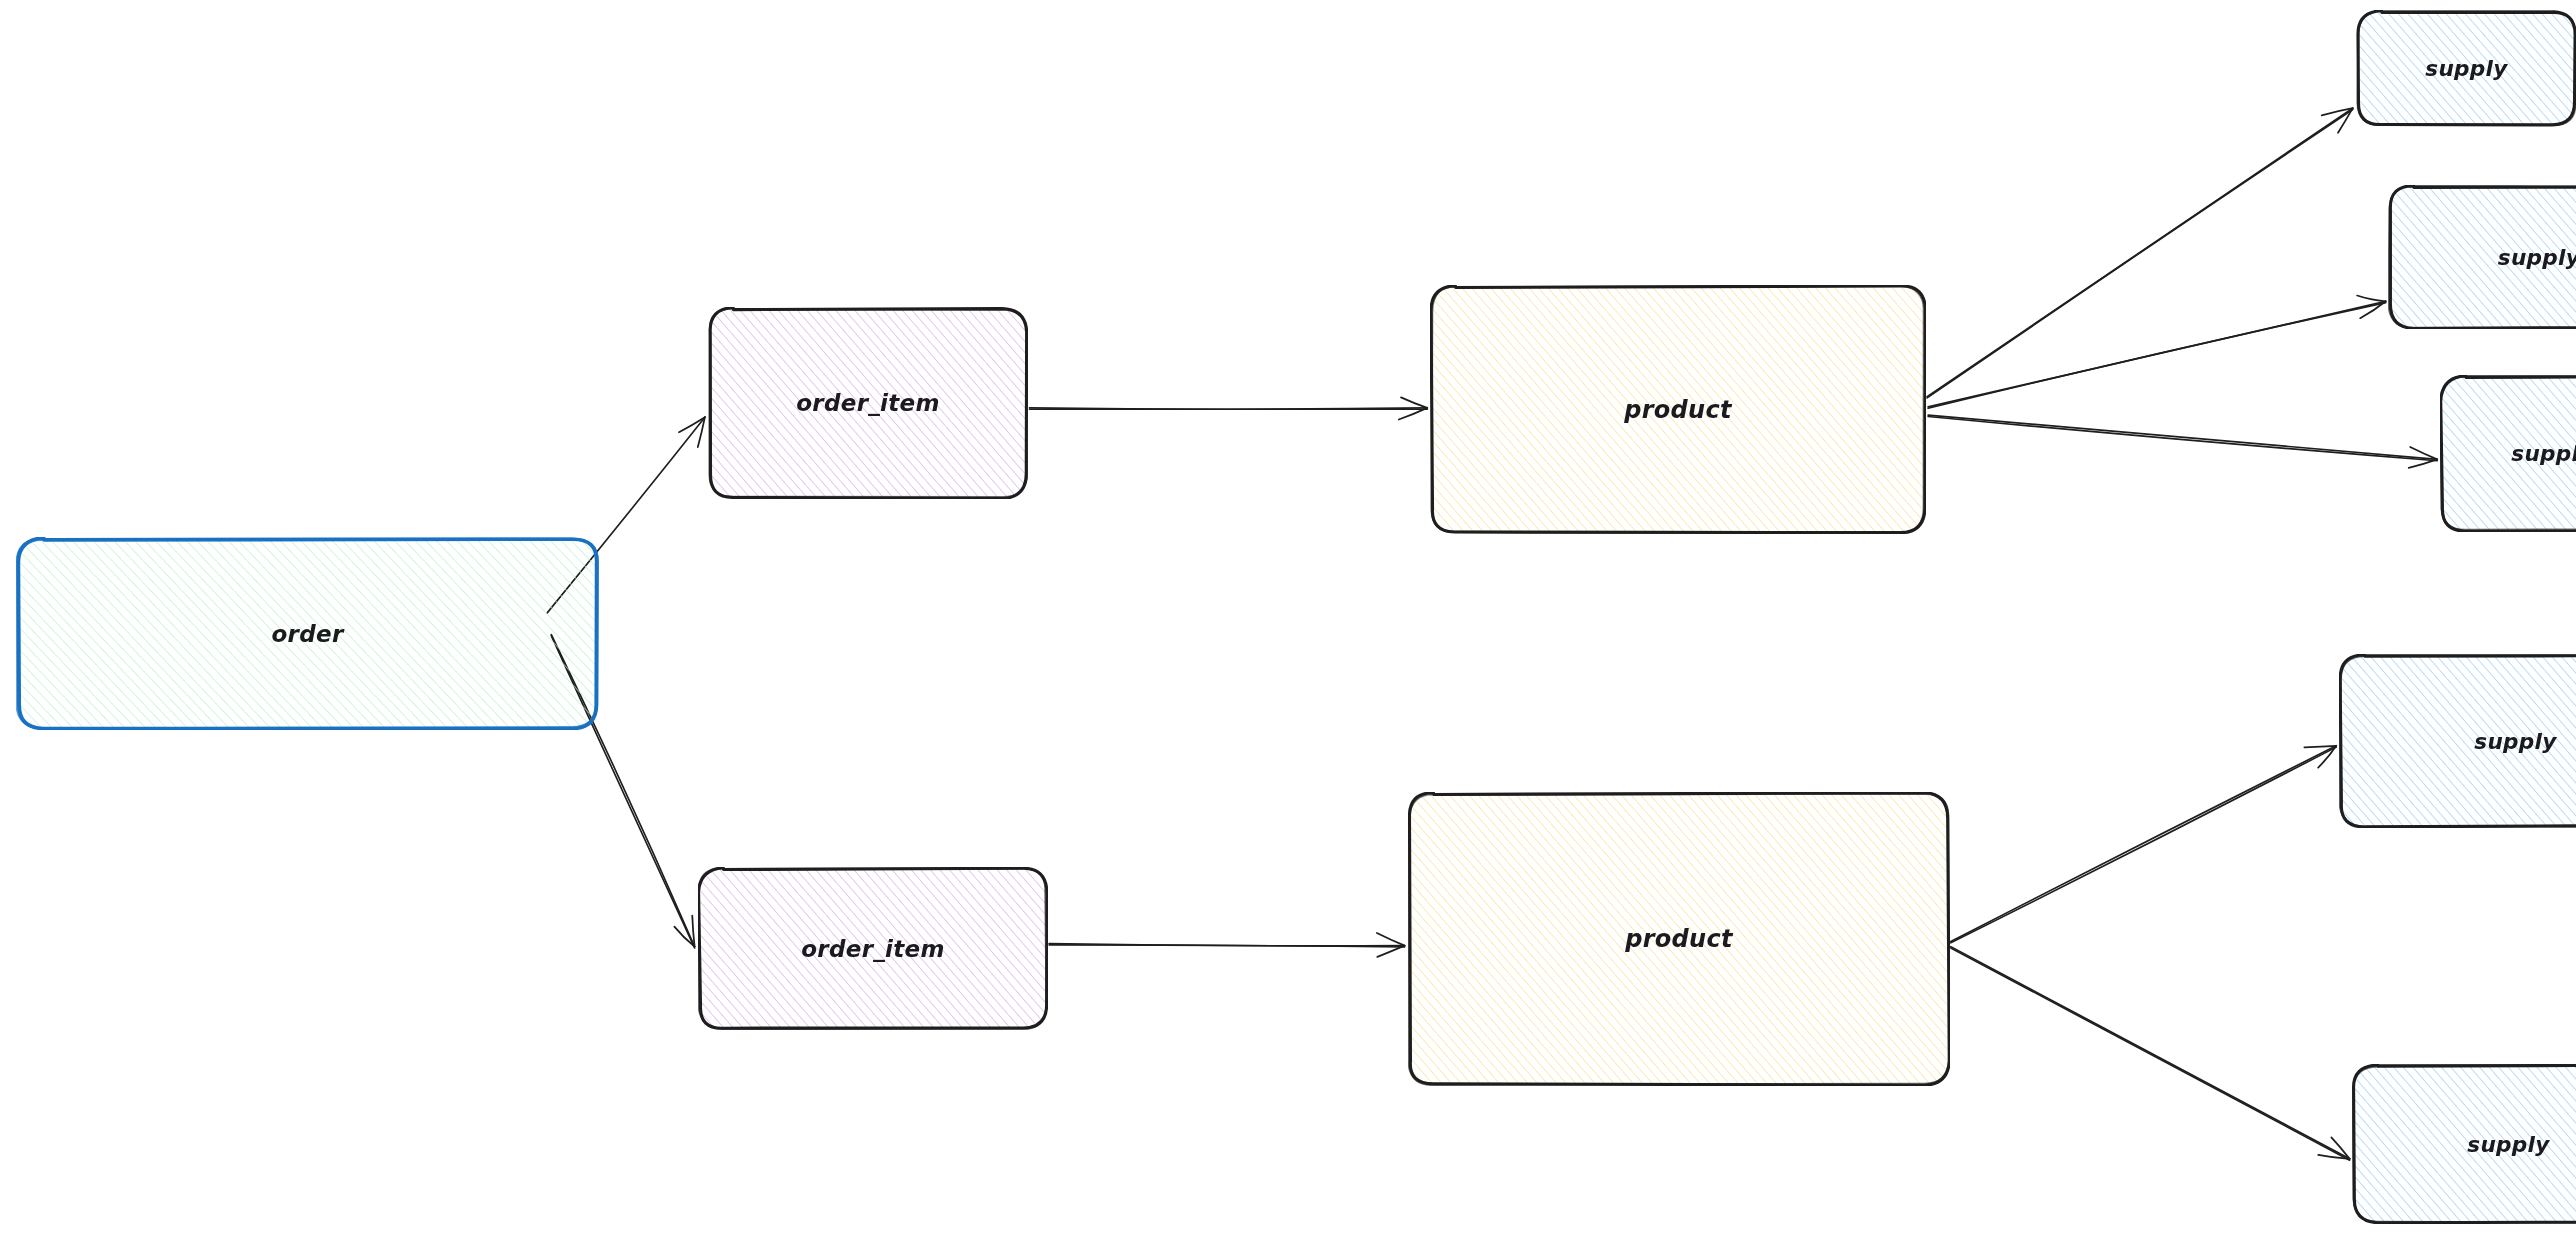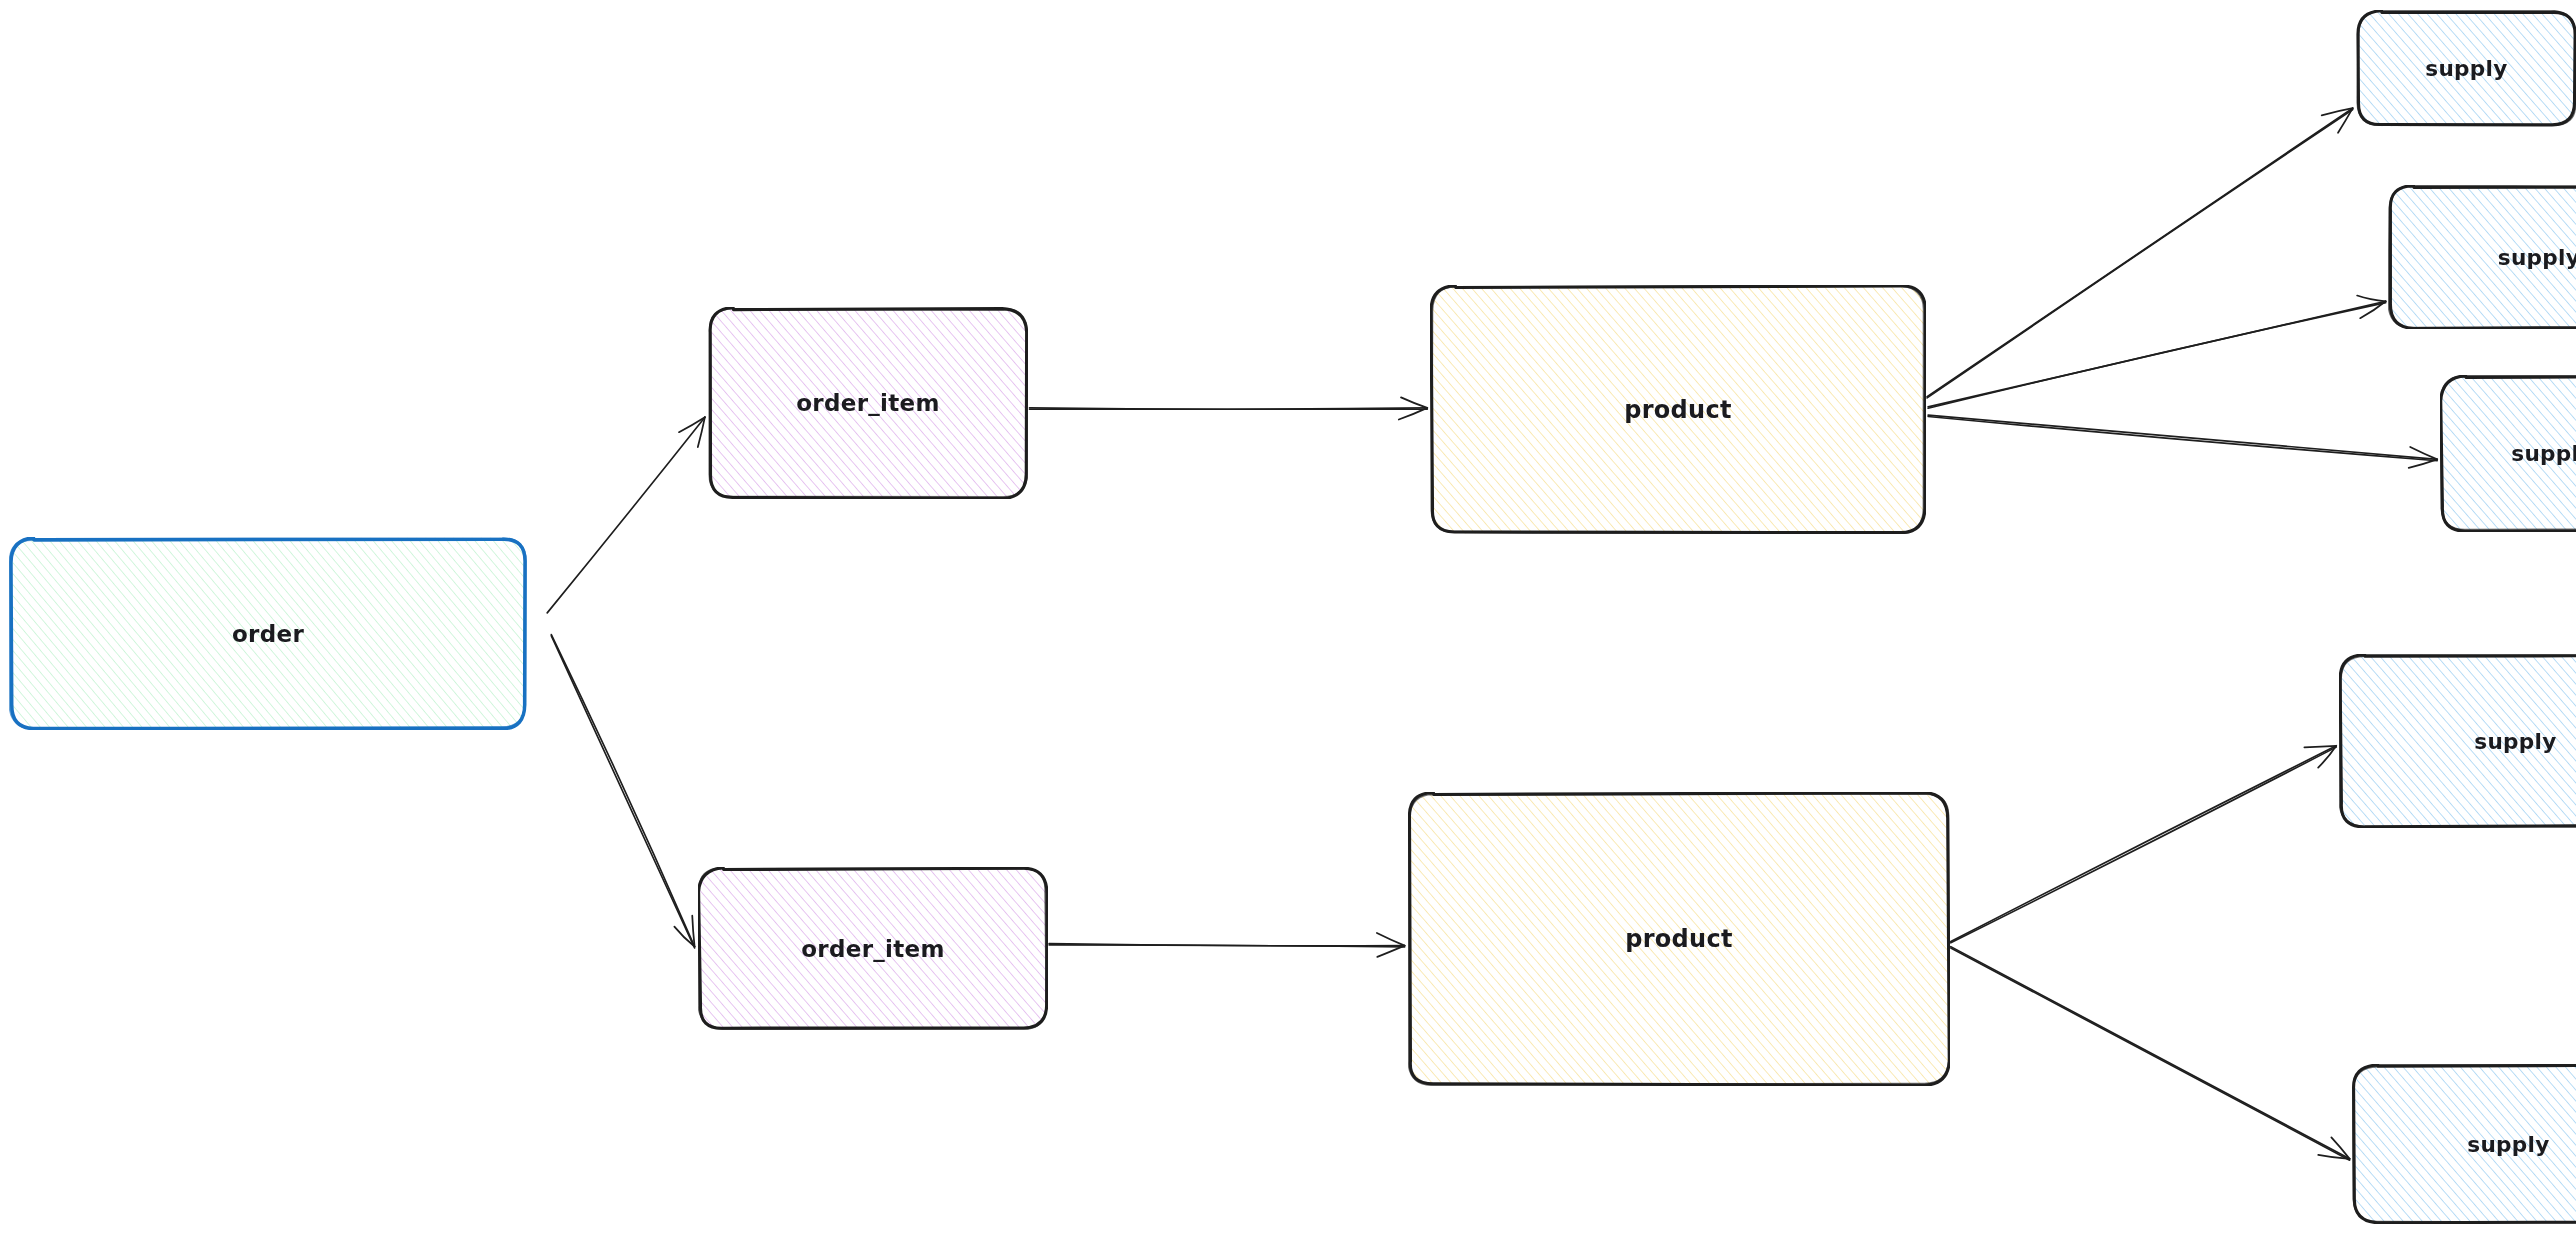--- a/index.html
+++ b/index.html
@@ -1,20 +1,20 @@
 <!DOCTYPE html>
 <html style="font-size:8.2px"><head>
 <meta charset="utf-8">
 <title>Lineage Graph</title>
 <style>
   html,body{margin:0;padding:0;background:#ffffff;}
   body{font-family:"DejaVu Sans",sans-serif;}
   #stage{position:relative;width:2700px;height:1233px;background:#ffffff;overflow:hidden;}
   #edge-layer{position:absolute;left:0;top:0;width:2700px;height:1233px;}
-  .node{position:absolute;box-sizing:border-box;display:flex;align-items:center;justify-content:center;}
+  .node{position:absolute;box-sizing:border-box;display:flex;align-items:center;justify-content:center;font-style:italic;}
   .node .shape{position:absolute;left:0;top:0;width:100%;height:100%;}
   .node .label{position:relative;z-index:3;color:#1b1b1f;white-space:nowrap;
     font-family:"DejaVu Sans",sans-serif;font-weight:600;letter-spacing:0.3px;}
 </style>
 </head>
 <body>
 
 <div id="stage">
   <svg id="edge-layer" viewBox="0 0 5240 2394" preserveAspectRatio="none">
       <g>
@@ -65,21 +65,21 @@
         <path d="M 4534.0,1448.0 Q 4505.7,1449.0 4472.2,1451.3" fill="none" stroke="#1e1e1e" stroke-width="3.4" stroke-linecap="round"></path>
       </g>
       <g>
         <path d="M 3786.0,1838.0 Q 4171.4,2041.4 4560.0,2250.0" fill="none" stroke="#1e1e1e" stroke-width="3.2" stroke-linecap="round"></path>
         <path d="M 3786.0,1840.6 Q 4171.4,2047.4 4560.0,2252.6" fill="none" stroke="#1e1e1e" stroke-width="3.2" stroke-linecap="round"></path>
         <path d="M 4560.0,2250.0 Q 4528.5,2248.2 4499.1,2242.4" fill="none" stroke="#1e1e1e" stroke-width="3.4" stroke-linecap="round"></path>
         <path d="M 4560.0,2250.0 Q 4541.6,2226.8 4524.6,2208.4" fill="none" stroke="#1e1e1e" stroke-width="3.4" stroke-linecap="round"></path>
       </g>
     </svg>
   <div id="node-layer">
-      <div class="node" style="left: 9px; top: 537px; width: 518px; height: 193px;">
+      <div class="node" style="left: 16px; top: 537px; width: 583px; height: 193px;">
         <svg class="shape" viewBox="0 0 1040 375" preserveAspectRatio="none">
           <defs>
             <pattern id="hatch0" patternUnits="userSpaceOnUse" width="14" height="14" patternTransform="rotate(-41)">
               <line x1="0" y1="0" x2="0" y2="14" stroke="#b7f0c8" stroke-width="3.2" opacity="0.75"></line>
             </pattern>
           </defs>
           <path d="M 45.9,0.2 L 989.5,-0.5 Q 1036.2,-0.0 1036.5,46.3 L 1036.5,324.7 Q 1036.2,370.5 989.4,371.4 L 45.5,371.1 Q -0.3,371.6 0.2,324.3 L -0.6,46.6 Q 0.0,-0.6 46.3,-0.5 Z" transform="translate(2,2)" fill="url(#hatch0)" stroke="none"></path>
           <path d="M 46.5,2.0 L 987.1,0.8 Q 1034.5,-0.7 1032.5,47.2 L 1031.8,320.0 Q 1033.1,368.2 986.9,368.9 L 45.3,368.5 Q 1.5,368.1 2.0,321.7 L 0.5,45.5 Q 0.6,1.9 45.6,-1.8 Z" transform="translate(3.5,3.5)" fill="none" stroke="#1971c2" stroke-width="7.0" stroke-linecap="round" stroke-linejoin="round" opacity="1"></path>
           <path d="M 45.2,0.8 L 986.2,-0.2 Q 1034.9,-1.5 1033.8,47.1 L 1032.4,321.5 Q 1031.7,366.6 986.7,366.2 L 47.0,368.9 Q -1.3,367.5 -2.0,321.0 L -1.7,45.5 Q -1.4,0.4 45.8,2.0 Z" transform="translate(3.5,3.5)" fill="none" stroke="#1971c2" stroke-width="5.0" stroke-linecap="round" stroke-linejoin="round" opacity="0.65"></path>
         </svg>

